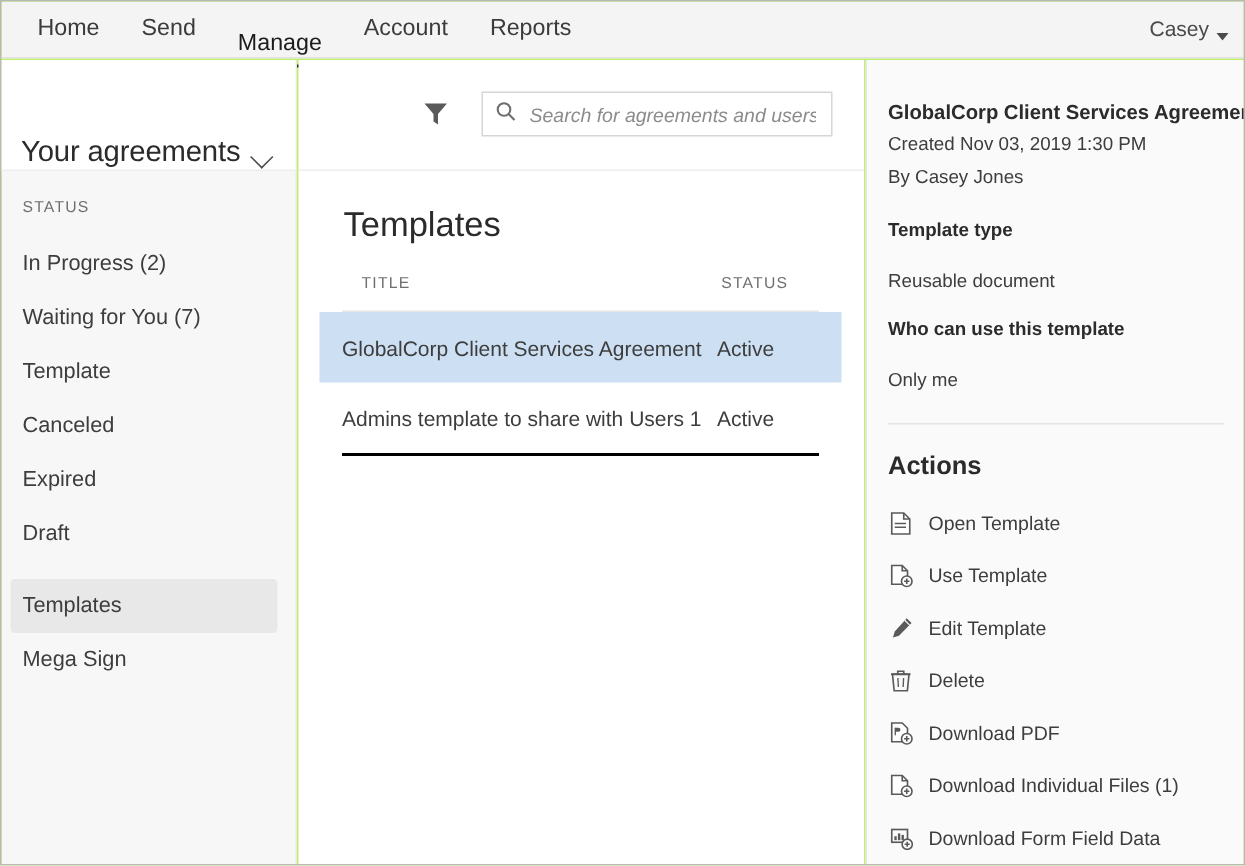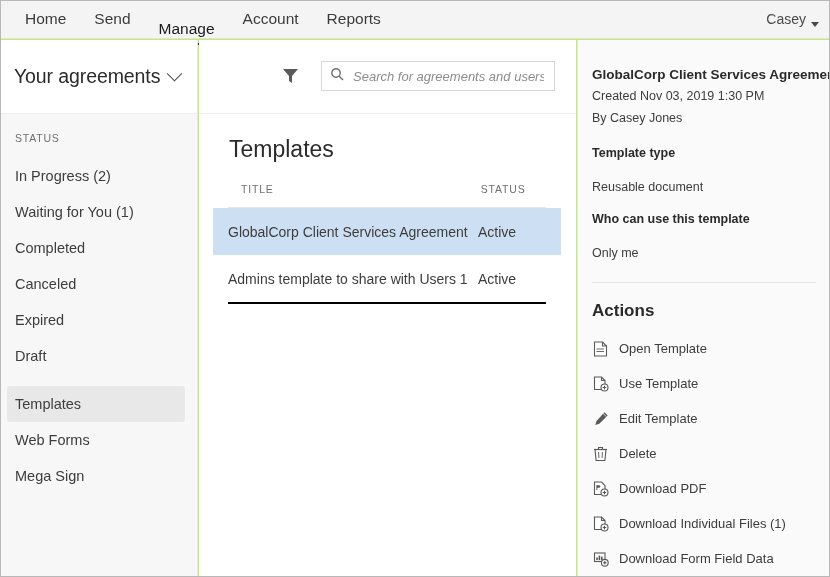--- a/index.html
+++ b/index.html
@@ -91,21 +91,21 @@
   }
   .agreements-header {
     position: absolute;
     left: 0; top: 0;
     width: 196px;
     height: 74px;
     background: #ffffff;
     border-bottom: 1px solid #ededed;
     box-sizing: border-box;
     display: flex;
-    align-items: center;
+    align-items: flex-end;
     padding-left: 13px;
     cursor: pointer;
   }
   .agreements-title {
     font-size: 19.5px;
     color: #2b2b2b;
     letter-spacing: -0.1px;
   }
   .chev {
     margin-left: 9px;
@@ -334,28 +334,27 @@
 
     <div class="agreements-header">
       <span class="agreements-title">Your agreements</span>
       <span class="chev"></span>
     </div>
 
     <div class="status-label">STATUS</div>
 
     <div class="side-list">
       <div class="side-item">In Progress (2)</div>
-      <div class="side-item">Waiting for You (1)</div>
-      <div class="side-item">Completed</div>
+      <div class="side-item">Waiting for You (7)</div>
+      <div class="side-item">Template</div>
       <div class="side-item">Canceled</div>
       <div class="side-item">Expired</div>
       <div class="side-item">Draft</div>
       <div class="side-gap"></div>
       <div class="side-item selected">Templates</div>
-      <div class="side-item">Web Forms</div>
       <div class="side-item">Mega Sign</div>
     </div>
   </div>
 
   <div class="center">
 
     <div class="toolbar">
       <span class="filter-icon">
         <svg width="19" height="19" viewBox="0 0 19 19">
           <polygon points="2,3 17,3 11,10 11,17 8,15 8,10" fill="#5a5a5a"></polygon>

